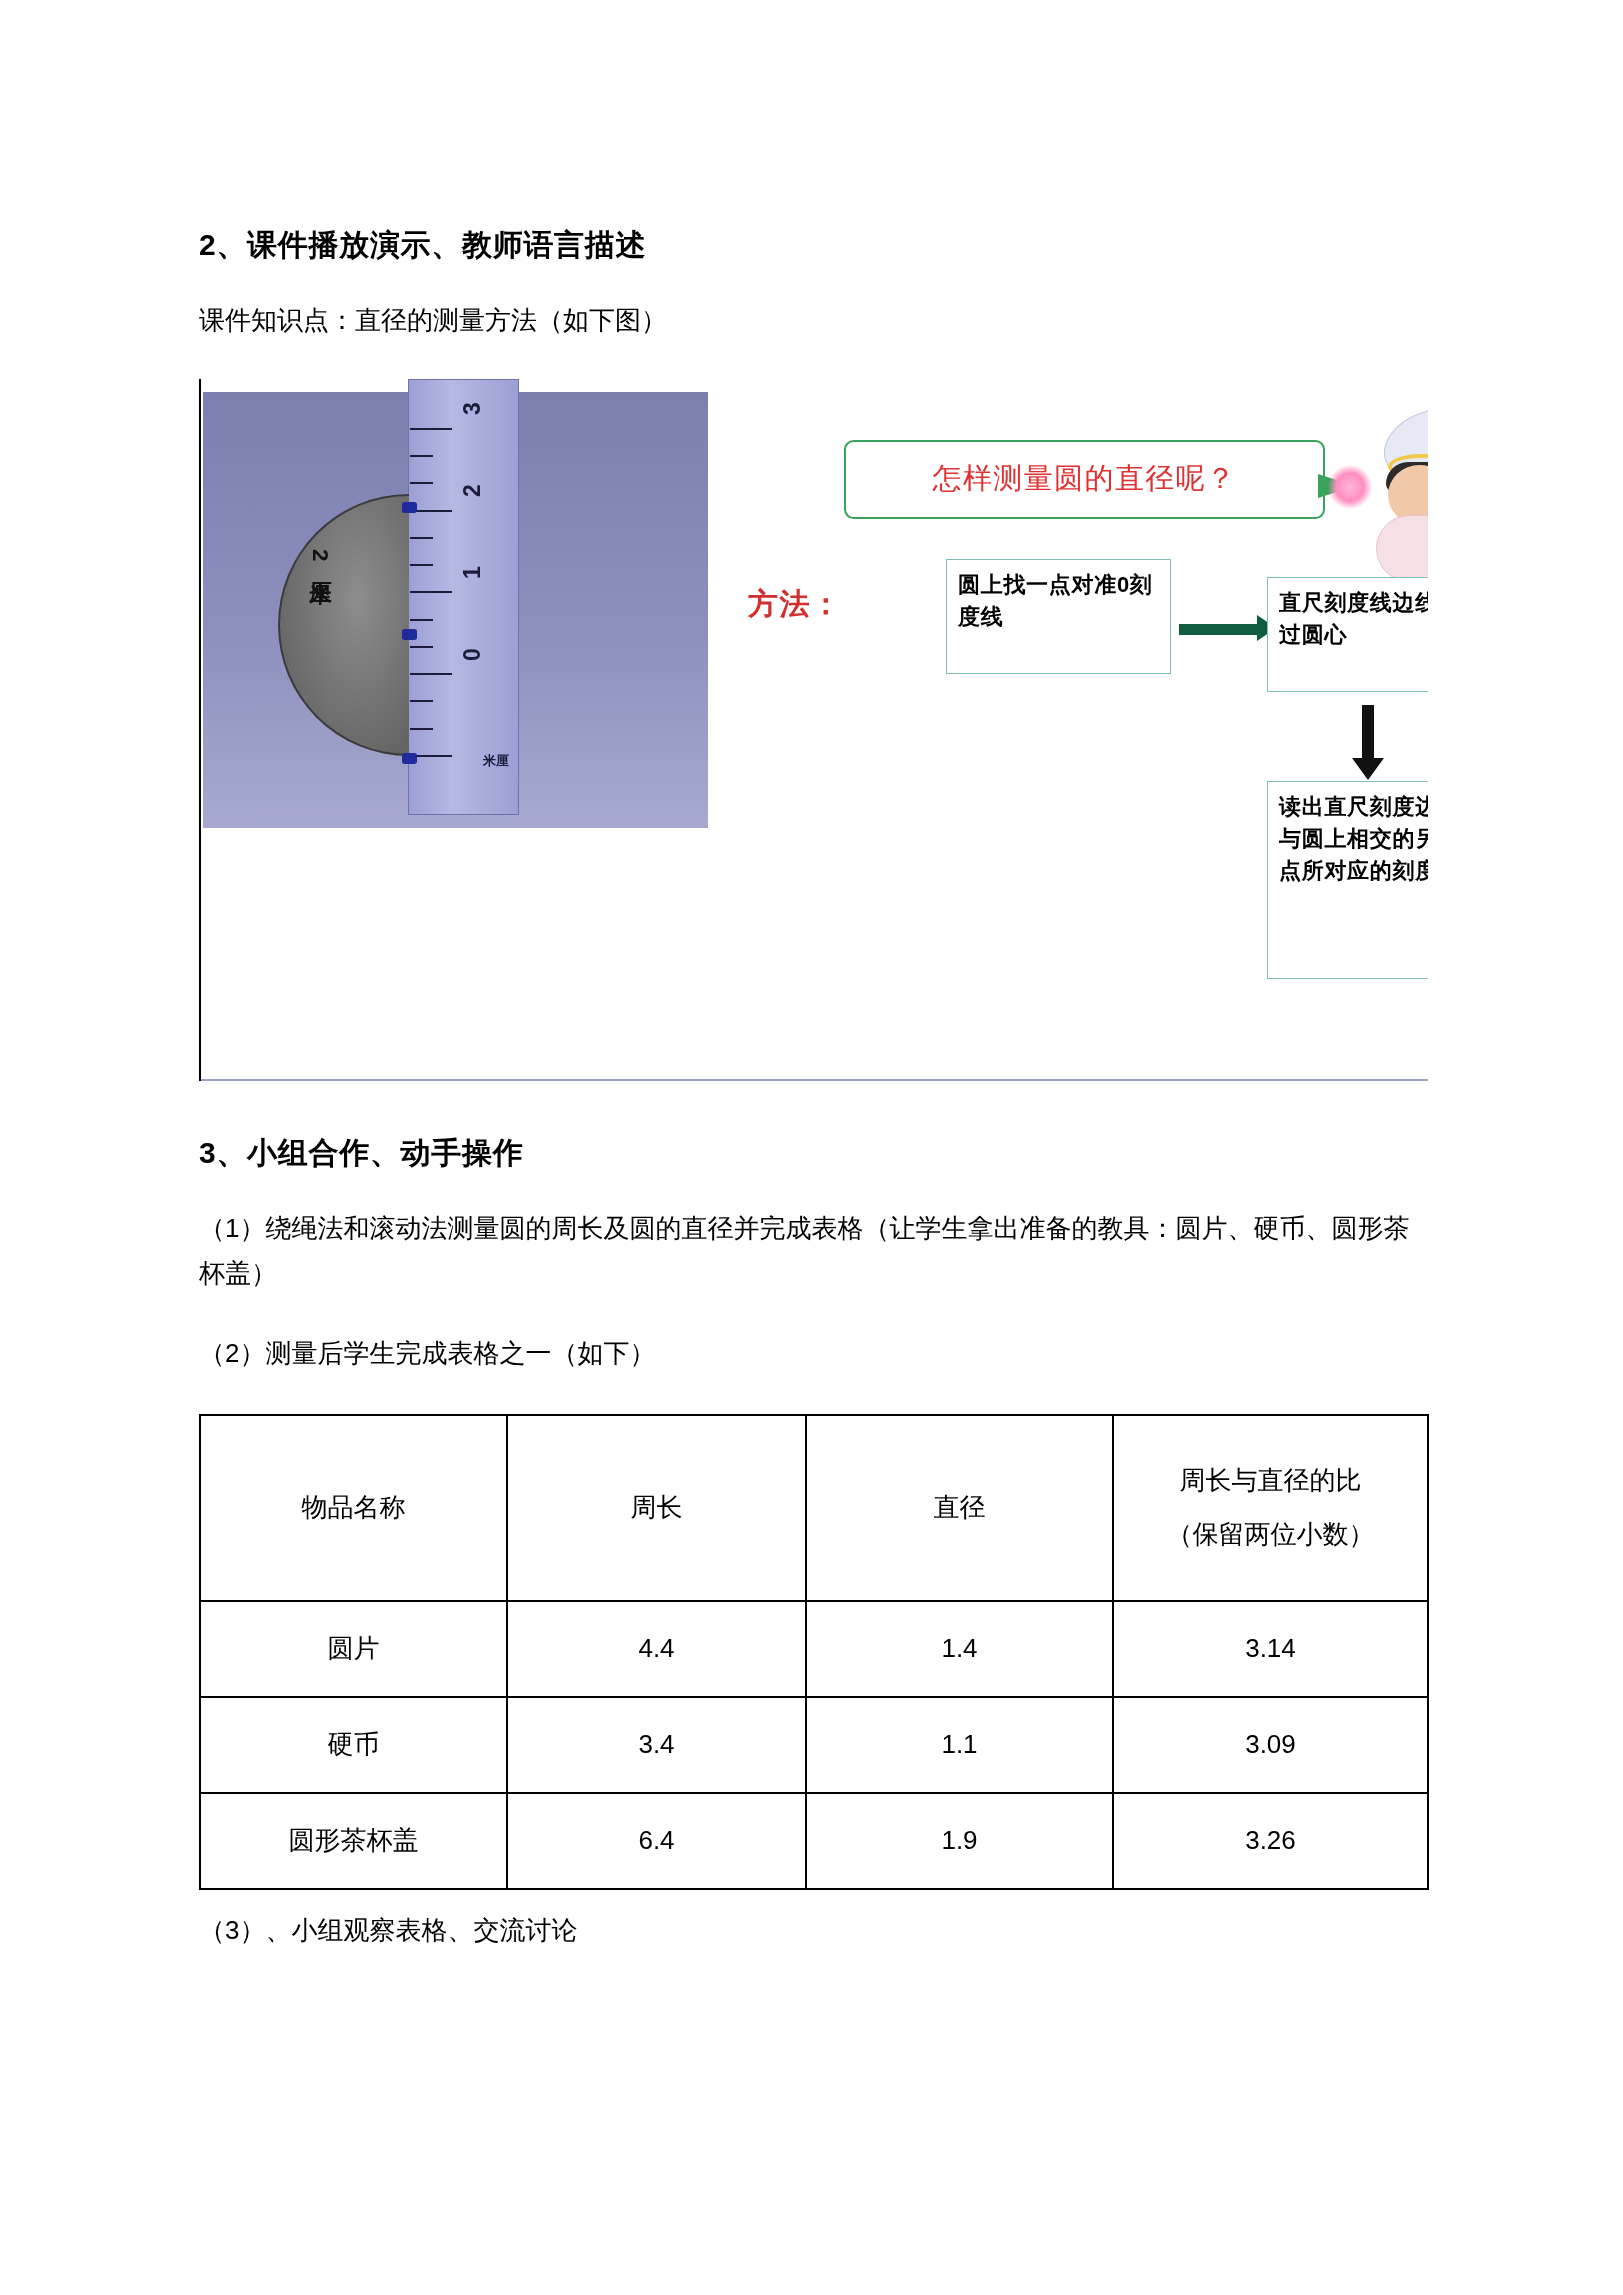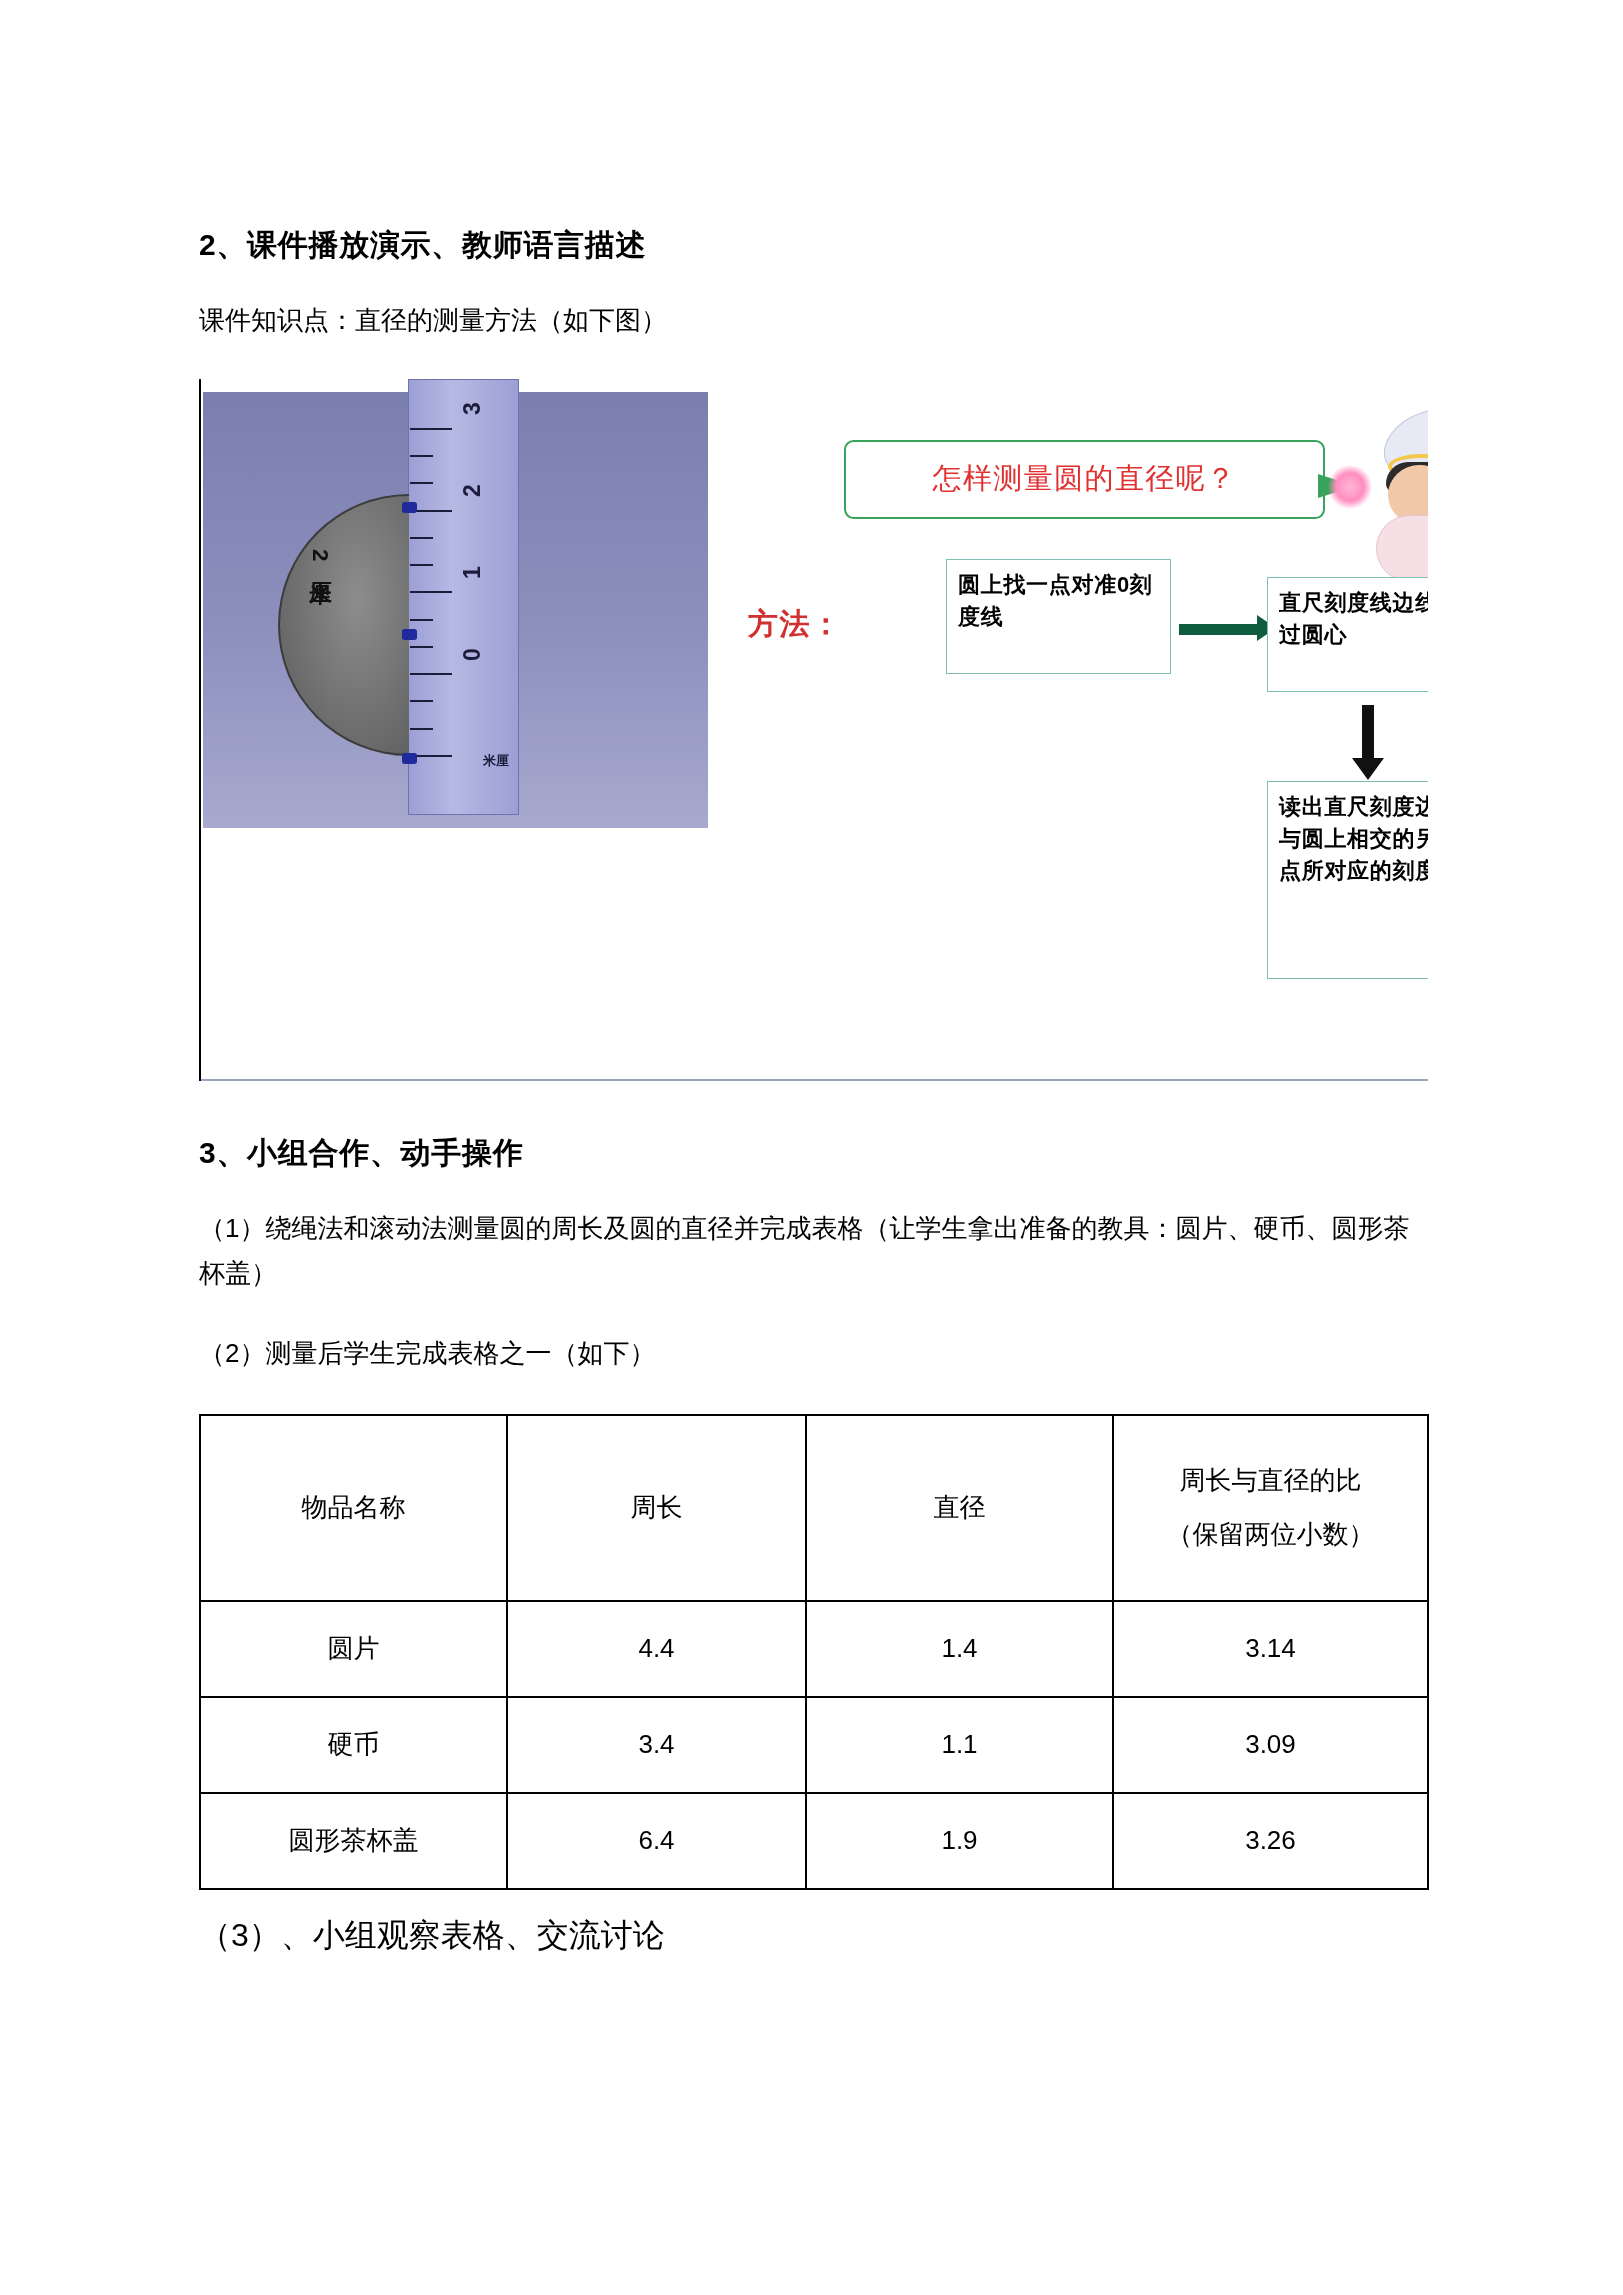--- a/index.html
+++ b/index.html
@@ -239,21 +239,20 @@
 
   
   .method-label {
     position: absolute;
     left: 545px;
     top: 205px;
     font-size: 30px;
     font-weight: bold;
     color: #d22f2f;
     letter-spacing: 1.4px;
-    margin-top: 20px;
   }
 
   
   .fbox {
     position: absolute;
     border: 1.4px solid #7fbfb5;
     background: #ffffff;
     font-size: 22px;
     font-weight: bold;
     line-height: 1.45;
@@ -317,21 +316,21 @@
     vertical-align: middle;
   }
   .th-two-line span { display: block; }
   .th-two-line span.l2 { margin-top: 12.3px; }
   col.c1 { width: 307px; }
   col.c2 { width: 299px; }
   col.c3 { width: 307px; }
   col.c4 { width: 315px; }
 
   p.after-table {
-    font-size: 32px;
+    font-size: 26px;
     margin: 17.7px 0 0 0;
     line-height: 1.7;
   }
 </style>
 </head>
 <body>
 
 <div class="page">
   <div class="content">
 

